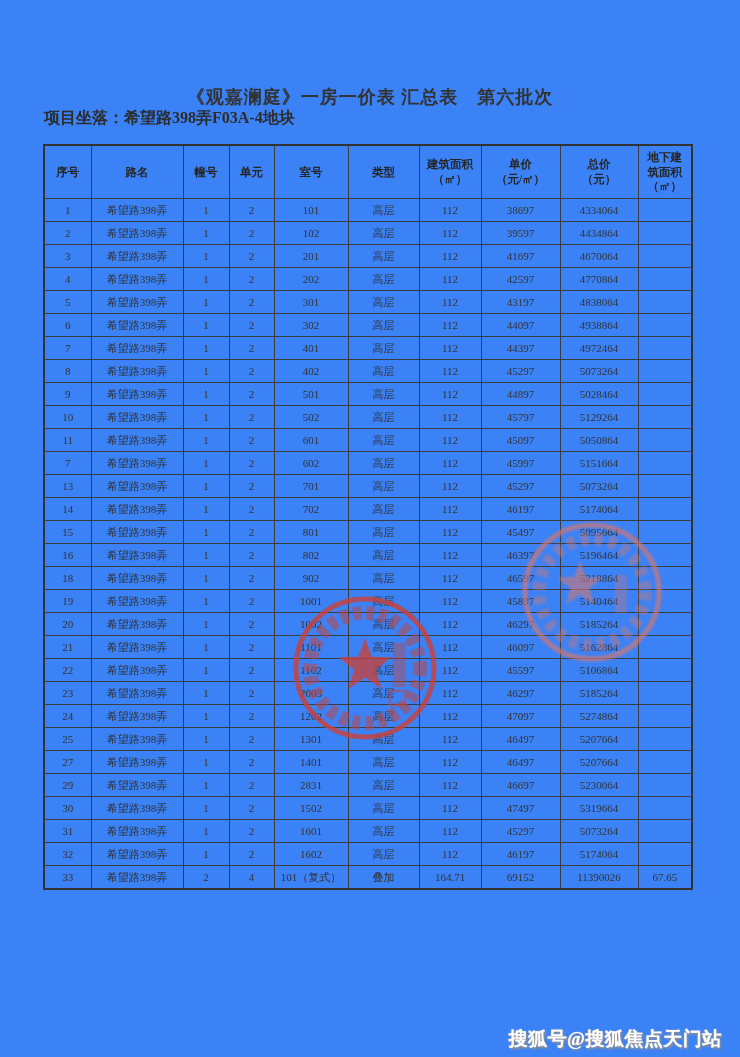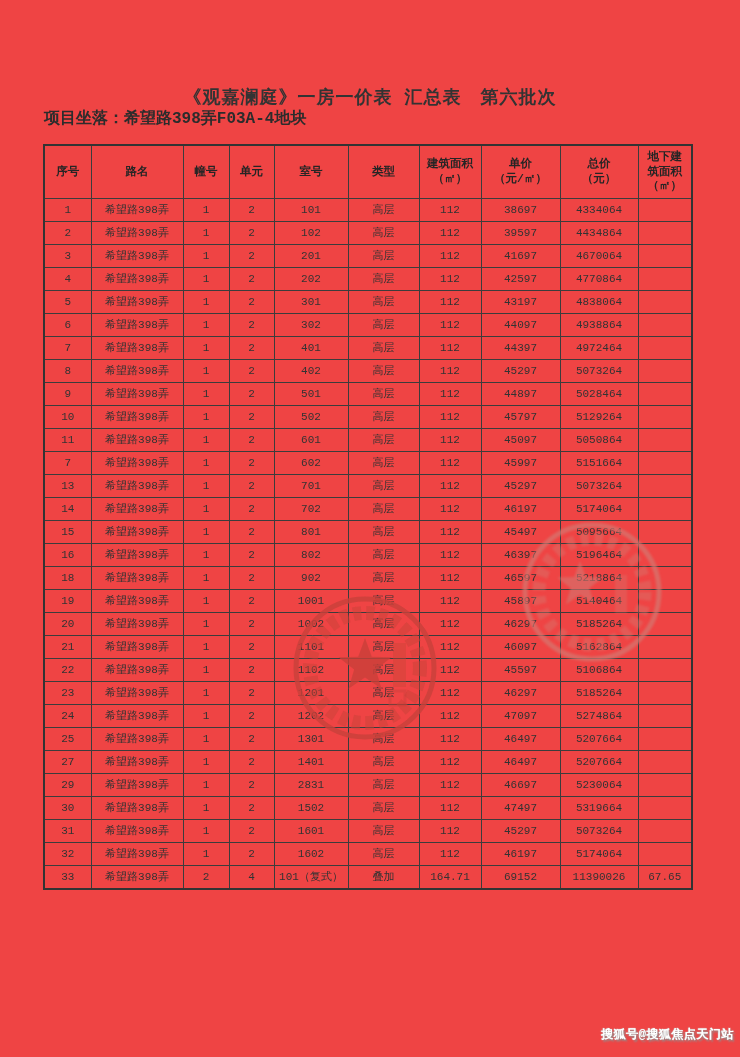--- a/index.html
+++ b/index.html
@@ -1,19 +1,19 @@
 <!DOCTYPE html>
 <html><head>
 <meta charset="utf-8">
 <style>
   html,body { margin:0; padding:0; background:#ffffff; }
   .page {
     position:relative; width:740px; height:1057px;
-    background:#ef4444; overflow:hidden;
-    font-family:Liberation Mono, monospace;
+    background:#3b82f6; overflow:hidden;
+    font-family:Liberation Serif, serif;
     color:#2e2e2e;
   }
   .doc-title {
     position:absolute; left:0; top:85px; width:740px;
     text-align:center; font-size:18px; font-weight:bold;
     letter-spacing:1px; color:#333; white-space:pre;
   }
   .doc-location {
     position:absolute; left:44px; top:108px;
     font-size:16px; font-weight:bold; color:#2c2c2c;
@@ -34,22 +34,22 @@
     word-break:break-all;
   }
   .price-table tbody td {
     height:22px; font-size:11px; color:#333; line-height:1;
     vertical-align:middle; word-break:break-all;
   }
   .stamp { position:absolute; pointer-events:none; }
   .stamp-main { left:290px; top:593px; }
   .stamp-secondary { left:520px; top:520px; }
   .watermark {
-    position:absolute; right:6px; top:1026px;
-    font-size:12px; font-weight:bold; letter-spacing:0.5px;
+    position:absolute; right:18px; top:1026px;
+    font-size:19px; font-weight:bold; letter-spacing:0.5px;
     color:#ffffff;
     text-shadow: 1.5px 1.5px 2px #8e8e8e, -0.5px -0.5px 1px #d8d8d8, 0 0 1px #b5b5b5;
   }
 </style>
 </head>
 <body>
 
 <div class="page">
 
   <div class="doc-title">《观嘉澜庭》一房一价表 汇总表　第六批次</div>
@@ -339,21 +339,21 @@
           <td>112</td>
           <td>45597</td>
           <td>5106864</td>
           <td></td>
         </tr>
         <tr>
           <td>23</td>
           <td>希望路398弄</td>
           <td>1</td>
           <td>2</td>
-          <td>1201</td>
+          <td>2003</td>
           <td>高层</td>
           <td>112</td>
           <td>46297</td>
           <td>5185264</td>
           <td></td>
         </tr>
         <tr>
           <td>24</td>
           <td>希望路398弄</td>
           <td>1</td>

